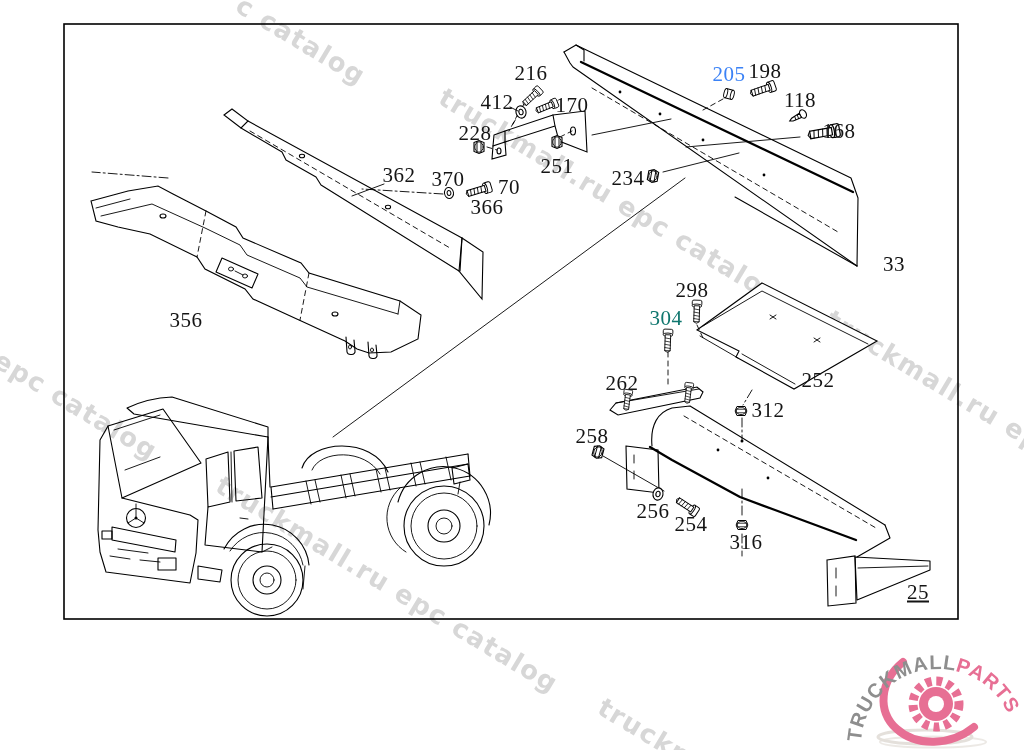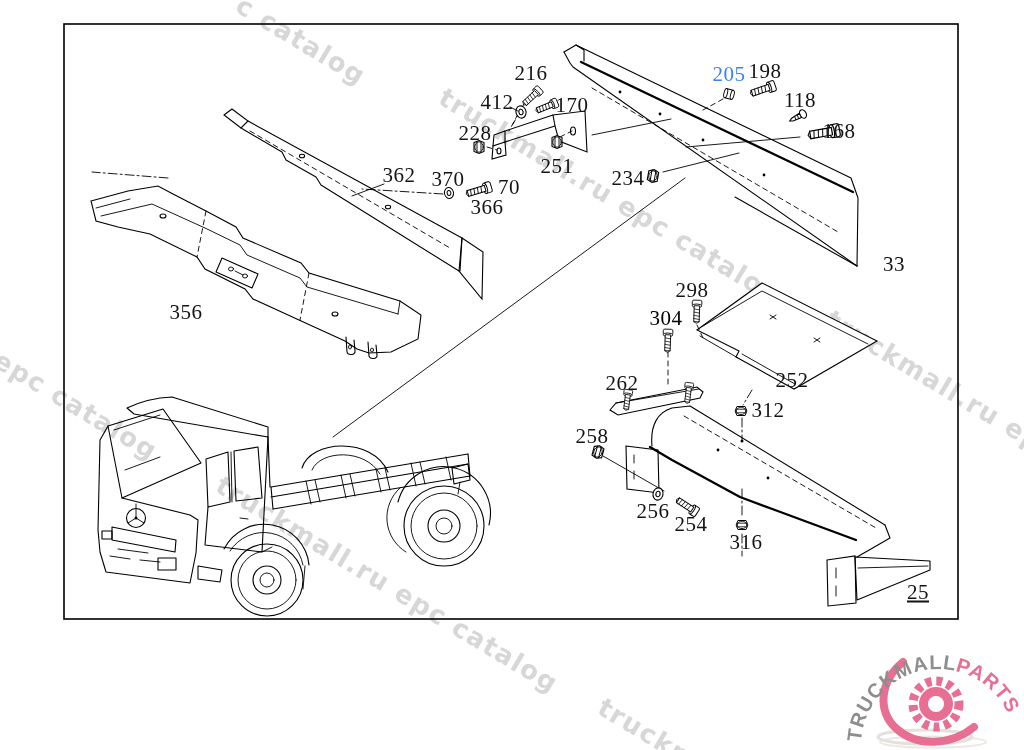--- a/index.html
+++ b/index.html
@@ -295,24 +295,24 @@
       <span class="part-label" style="left: 557px; top: 166px; color: rgb(20, 20, 20);">251</span>
       <span class="part-label" style="left: 729px; top: 74px; color: #3b82f6;">205</span>
       <span class="part-label" style="left: 765px; top: 71px; color: rgb(20, 20, 20);">198</span>
       <span class="part-label" style="left: 800px; top: 100px; color: rgb(20, 20, 20);">118</span>
       <span class="part-label" style="left: 839px; top: 131px; color: rgb(20, 20, 20);">168</span>
       <span class="part-label" style="left: 628px; top: 178px; color: rgb(20, 20, 20);">234</span>
       <span class="part-label" style="left: 894px; top: 228px; color: rgb(20, 20, 20); margin-top: 36px;">33</span>
       <span class="part-label" style="left: 391px; top: 175px; color: rgb(20, 20, 20); margin-left: 8px;">362</span>
       <span class="part-label" style="left: 448px; top: 179px; color: rgb(20, 20, 20);">370</span>
       <span class="part-label" style="left: 487px; top: 207px; color: rgb(20, 20, 20);">366</span>
-      <span class="part-label" style="left: 186px; top: 312px; color: rgb(20, 20, 20);">356</span>
+      <span class="part-label" style="left: 186px; top: 320px; color: rgb(20, 20, 20);">356</span>
       <span class="part-label" style="left: 692px; top: 290px; color: rgb(20, 20, 20);">298</span>
-      <span class="part-label" style="left: 666px; top: 318px; color: #000000;">304</span>
-      <span class="part-label" style="left: 792px; top: 380px; color: rgb(20, 20, 20);">252</span>
+      <span class="part-label" style="left: 666px; top: 318px; color: #0f766e;">304</span>
+      <span class="part-label" style="left: 818px; top: 380px; color: rgb(20, 20, 20);">252</span>
       <span class="part-label" style="left: 768px; top: 410px; color: rgb(20, 20, 20);">312</span>
       <span class="part-label" style="left: 622px; top: 383px; color: rgb(20, 20, 20);">262</span>
       <span class="part-label" style="left: 592px; top: 436px; color: rgb(20, 20, 20);">258</span>
       <span class="part-label" style="left: 653px; top: 511px; color: rgb(20, 20, 20);">256</span>
       <span class="part-label" style="left: 691px; top: 524px; color: rgb(20, 20, 20);">254</span>
       <span class="part-label" style="left: 746px; top: 542px; color: rgb(20, 20, 20);">316</span>
       <span class="part-label" style="left: 918px; top: 592px; color: rgb(20, 20, 20); text-decoration: underline;">25</span>
     </div>
 
   <svg width="200" height="120" viewBox="830 635 200 120" style="left:830px;top:635px;">

